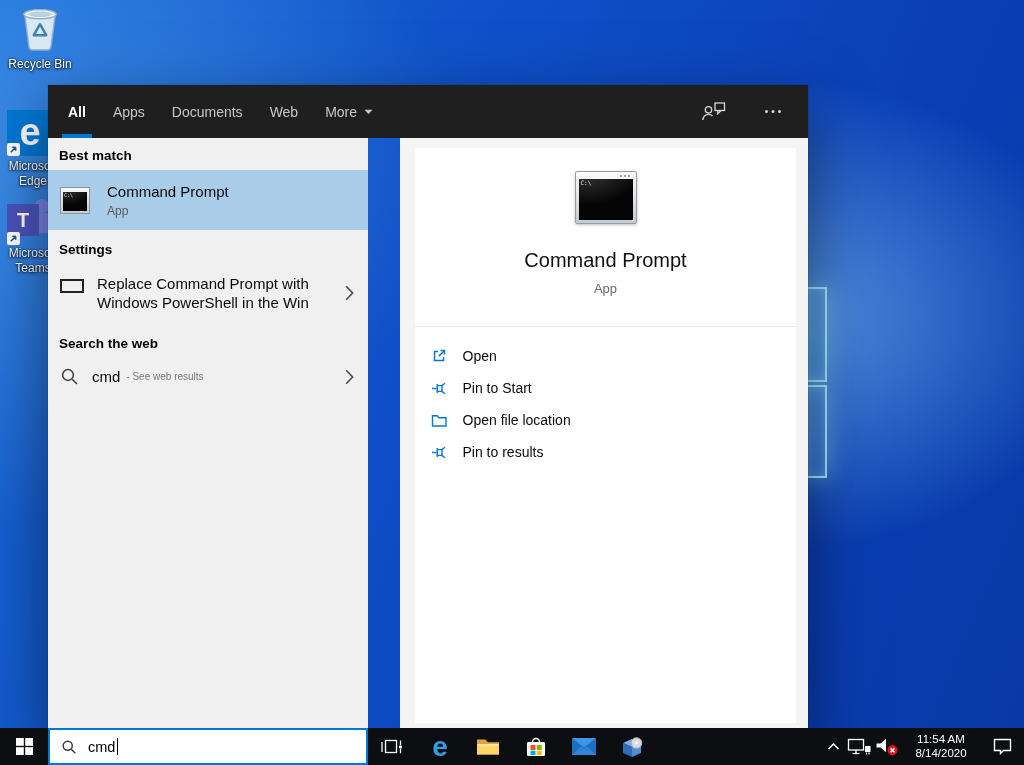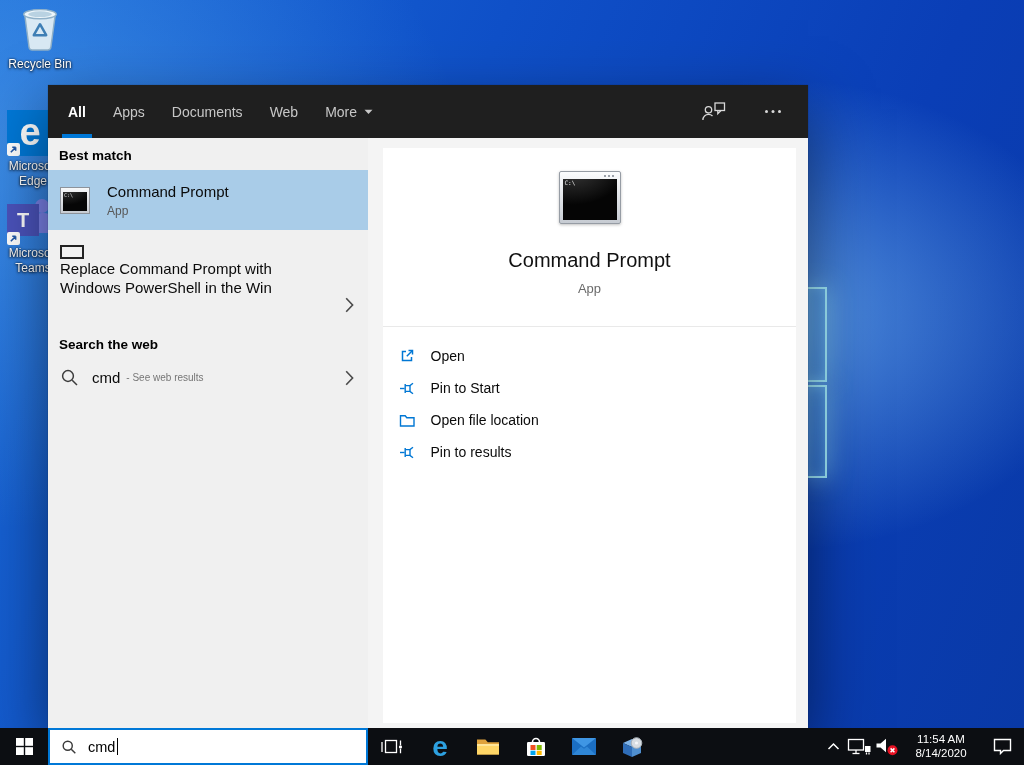--- a/index.html
+++ b/index.html
@@ -35,29 +35,29 @@
   
   #search-panel{position:absolute;left:48px;top:85px;width:760px;height:643px;display:flex;flex-direction:column;
     box-shadow:0 24px 60px rgba(0,0,0,.5),0 0 1px rgba(0,0,0,.4);}
   #panel-header{height:53px;flex:none;background:#1f1f1f;display:flex;align-items:stretch;padding:0 26px 0 20px;}
   .tab{display:flex;align-items:center;position:relative;margin-right:27px;font-size:14px;color:#c7c7c7;}
   .tab.active{color:#fff;font-weight:700;}
   .tab.active::after{content:"";position:absolute;left:-6px;right:-6px;bottom:0;height:4px;background:#0078d7;}
   .tab .caret{margin-left:7px;display:flex;}
   .hdr-right{margin-left:auto;display:flex;align-items:center;gap:38px;}
 
-  #panel-body{flex:1;display:flex;min-height:0;}
+  #panel-body{flex:1;display:flex;min-height:0;gap:32px;}
   #left-col{width:320px;flex:none;background:#f0f0f0;}
   .sec-label{font-size:13.5px;font-weight:700;color:#000;padding:12px 0 7px 11px;}
   #left-col .first{padding-top:10px;}
   #best-row{height:60px;background:#a9cce8;display:flex;align-items:center;padding-left:12px;}
   .bm-text{margin-left:17px;}
   .bm-title{font-size:15px;color:#0a0a0a;}
   .bm-sub{font-size:12px;color:#585858;margin-top:4px;}
-  #settings-row{display:flex;align-items:flex-start;padding:10px 14px 12px 12px;flex-direction:column;}
+  #settings-row{display:flex;align-items:flex-start;padding:10px 14px 12px 12px;}
   .set-icon{width:20px;height:10px;border:2px solid #222;flex:none;margin:5px 13px 0 0;}
   .set-text{font-size:15px;line-height:19px;color:#0a0a0a;width:218px;}
   .row-chev{margin-left:auto;align-self:center;display:flex;}
   #web-row{display:flex;align-items:center;padding:9px 14px 9px 12px;}
   .web-mag{display:flex;margin-right:13px;}
   .web-query{font-size:15px;color:#0a0a0a;}
   .web-suffix{font-size:10px;color:#767676;margin-left:6px;}
 
   #right-col{flex:1;background:#f4f4f4;padding:10px 12px 5px 15px;display:flex;}
   #preview-card{background:#fff;flex:1;display:flex;flex-direction:column;align-items:center;padding-top:23px;}
@@ -197,20 +197,21 @@
         <div id="best-row">
           <div class="cmd-sm">
             <div class="scr">C:\</div>
           </div>
           <div class="bm-text">
             <div class="bm-title">Command Prompt</div>
             <div class="bm-sub">App</div>
           </div>
         </div>
 
+        <div class="sec-label">Settings</div>
         <div id="settings-row">
           <div class="set-icon"></div>
           <div class="set-text">Replace Command Prompt with Windows PowerShell in the Win</div>
           <span class="row-chev">
             <svg width="9" height="16" viewBox="0 0 9 16" fill="none" stroke="#4a4a4a" stroke-width="1.6">
                 <path d="M1.2 1.2 L7.6 8 L1.2 14.8"></path>
               </svg>
           </span>
         </div>
 

